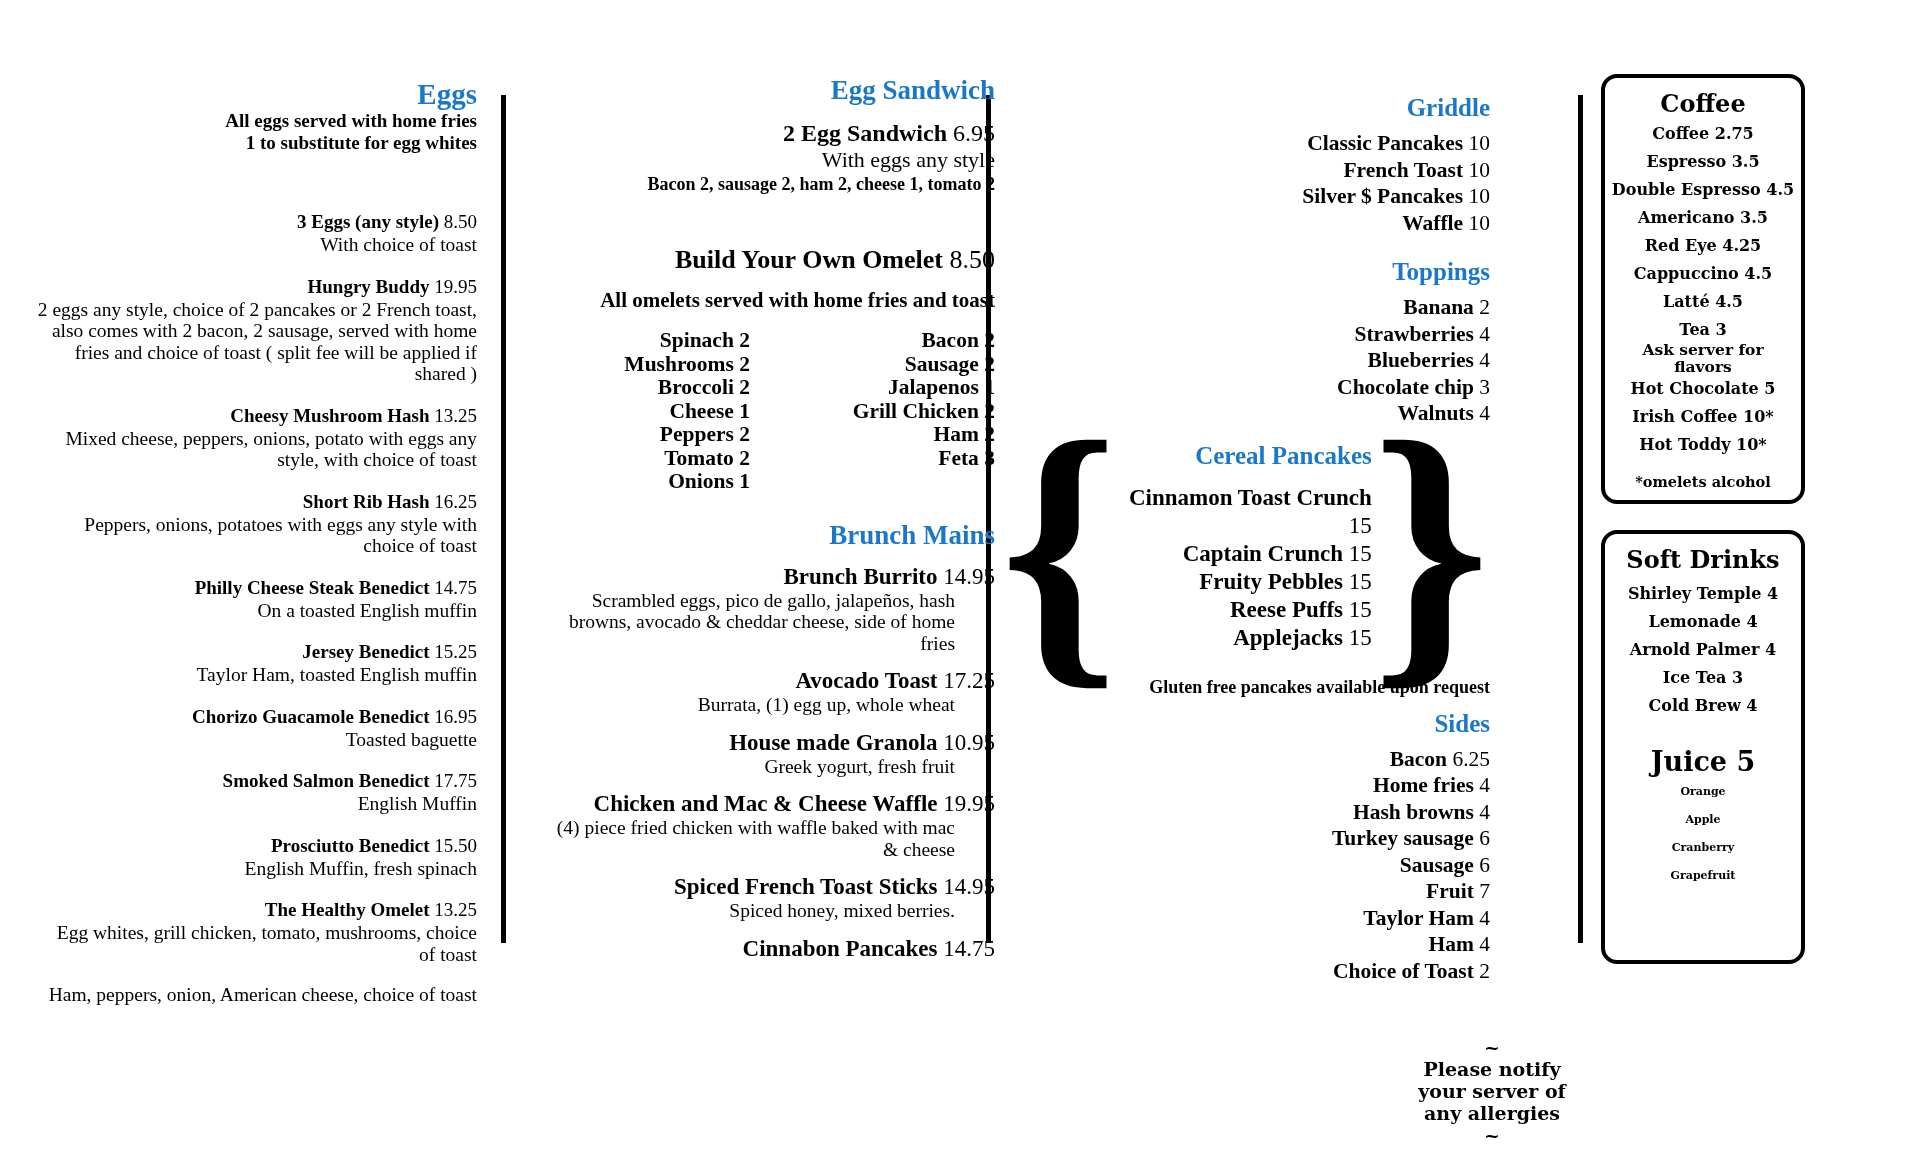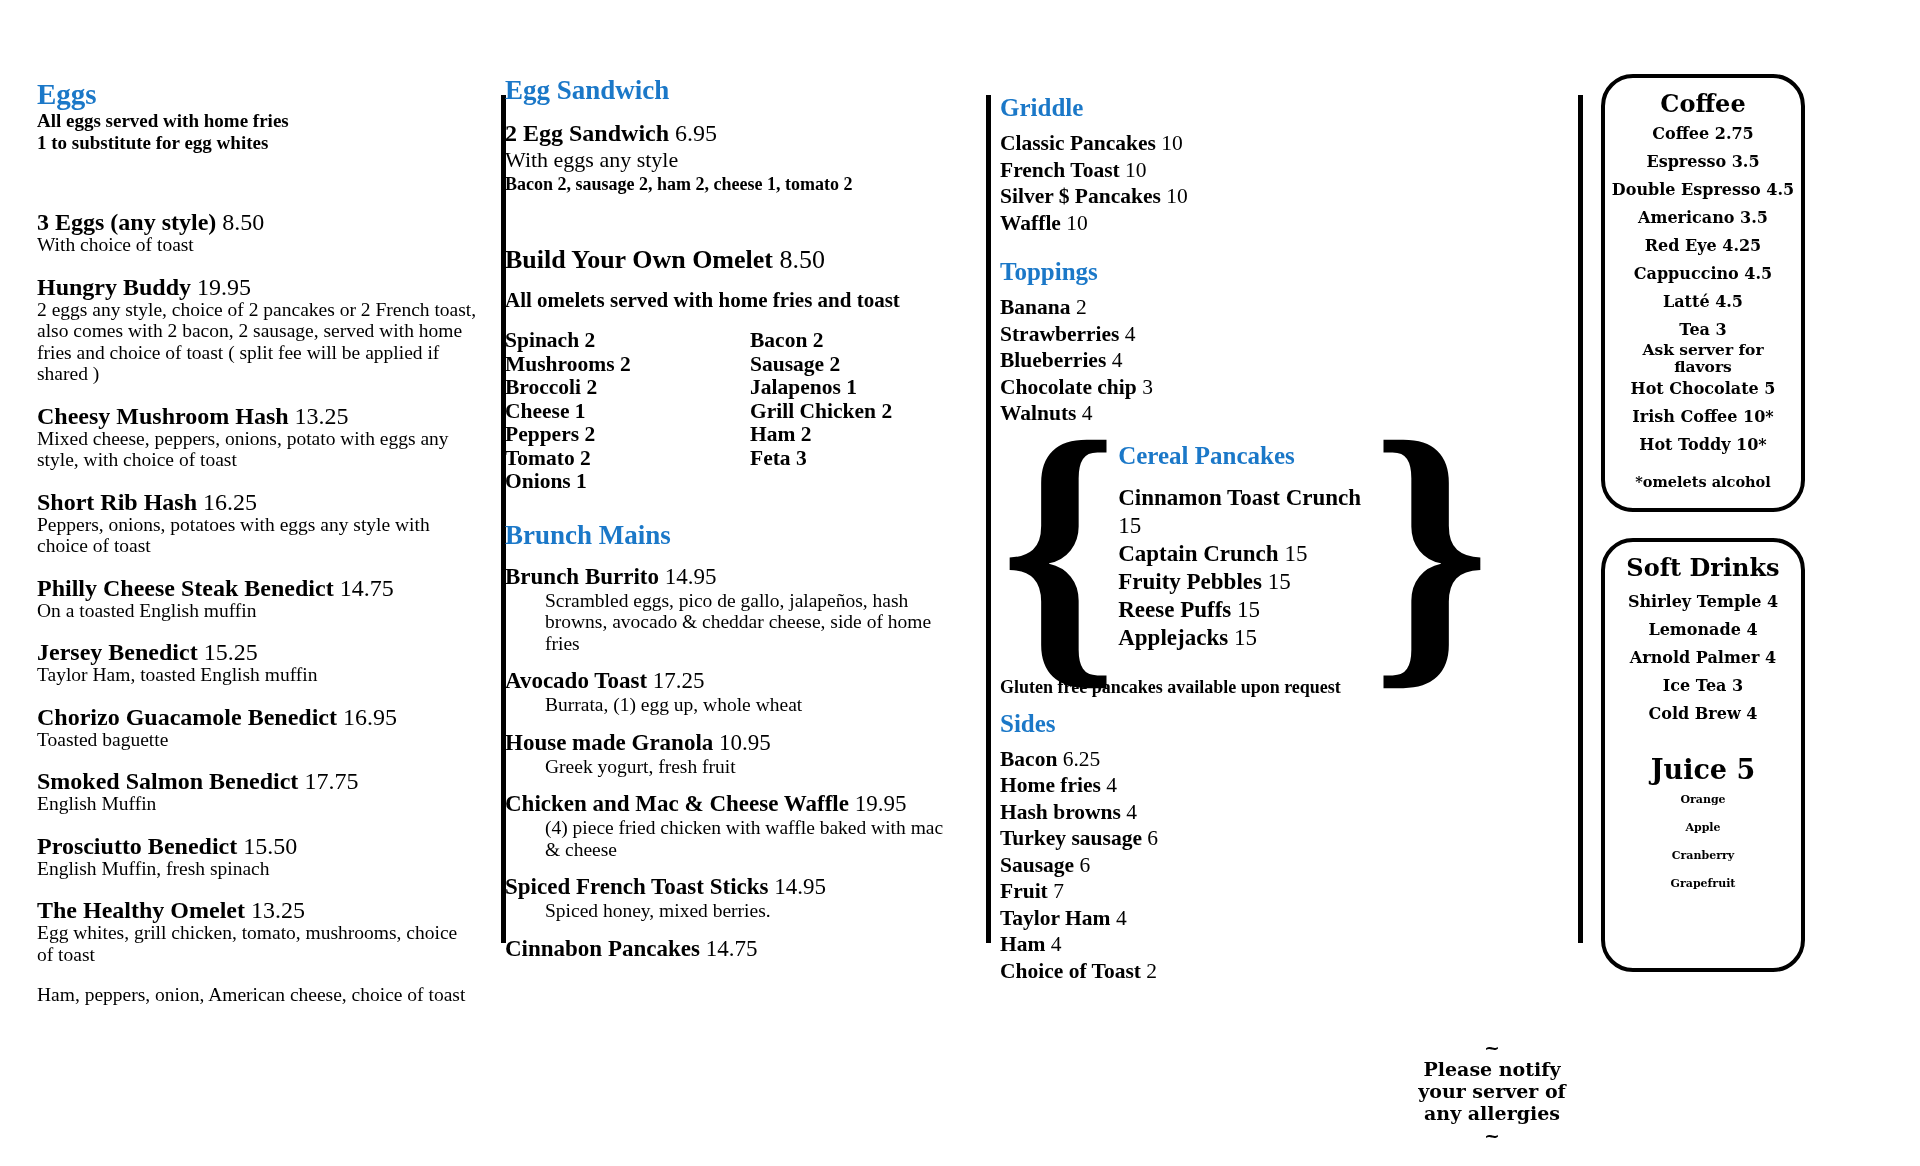--- a/index.html
+++ b/index.html
@@ -5,30 +5,30 @@
   :root{ --blue:#1b78c8; }
   html,body{margin:0;padding:0;background:#fff;}
   .page{position:relative;width:1920px;height:1166px;background:#fff;color:#000;
         font-family:"Liberation Serif",serif;overflow:hidden;}
 
   
   .vline{position:absolute;top:95px;height:848px;width:5px;background:#000;}
   #vline1{left:501px;} #vline2{left:986px;} #vline3{left:1578px;}
 
   
-  .col{position:absolute;text-align:left;}
+  .col{position:absolute;text-align:right;}
   .blue-title{color:var(--blue);font-weight:bold;margin:0;}
 
   
   #col-eggs{left:37px;top:78px;width:440px;}
   #col-eggs .blue-title{font-size:29px;line-height:32px;}
   .subnote{font-weight:bold;font-size:19px;line-height:22px;}
   #col-eggs .items{margin-top:56px;}
   .item{margin-bottom:19px;}
-  .item-line{font-size:24px;line-height:24px;}
+  .item-line{font-size:19px;line-height:24px;}
   .item-name{font-weight:bold;}
   .item-desc{font-size:19.5px;line-height:21.5px;}
 
   
   #col-sandwich{left:505px;top:75px;width:490px;}
   #col-sandwich .blue-title{font-size:27px;line-height:30px;margin-bottom:14px;}
   .sandwich-line{font-size:24px;line-height:28px;}
   .sandwich-sub{font-size:22px;line-height:26px;}
   .sandwich-addons{font-weight:bold;font-size:18px;line-height:22px;}
   .byo-line{margin-top:50px;font-size:26px;line-height:30px;}
@@ -53,21 +53,21 @@
   .cereal-content{flex:1;}
   .cereal-title{font-size:31px;line-height:34px;}
   .cereal-items{margin-top:14px;}
   .cereal-items .item-line{font-size:23px;line-height:28px;}
   .gluten-note{font-weight:bold;font-size:18px;line-height:21px;margin-top:22px;}
   #sides-title{margin-top:12px;}
 
   
   #boxes{position:absolute;left:1601px;top:74px;width:204px;text-align:center;
          font-family:"DejaVu Serif",serif;}
-  .rbox{border:4px solid #000;border-radius:32px;padding:10px 6px 18px;background:#fff;
+  .rbox{border:4px solid #000;border-radius:16px;padding:10px 6px 10px;background:#fff;
         box-sizing:border-box;}
   .box-title{font-weight:bold;font-size:24px;line-height:28px;margin:2px 0 2px;}
   .box-item{font-weight:bold;font-size:16px;line-height:28px;}
   .item-note{font-weight:bold;font-size:15.5px;line-height:17px;margin-top:-3px;}
   .box-footnote{font-weight:bold;font-size:14.5px;line-height:17px;margin-top:14px;}
   #softbox{margin-top:26px;padding-bottom:70px;}
   #softbox .box-title{margin-bottom:6px;}
   .juice-title{font-weight:bold;font-size:27px;line-height:32px;margin-top:26px;}
   .juice-item{font-weight:bold;font-size:11px;line-height:28px;}
 

